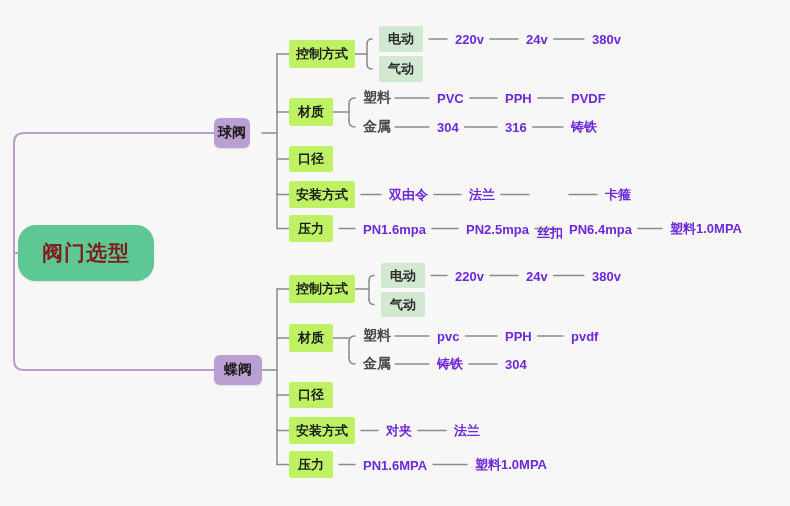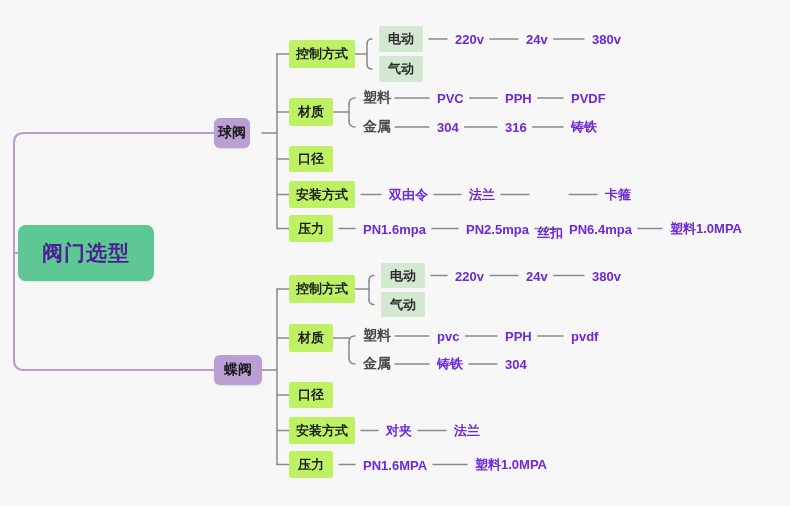--- a/index.html
+++ b/index.html
@@ -29,22 +29,22 @@
   .node {
     position: absolute;
     box-sizing: border-box;
     display: flex;
     align-items: center;
     justify-content: center;
     white-space: nowrap;
   }
   .root-node {
     background: #5ec894;
-    border-radius: 8px;
-    color: #4c1d95;
+    border-radius: 18px;
+    color: #7f1d1d;
     font-size: 21px;
     font-weight: bold;
     letter-spacing: 1px;
     padding: 0 14px;
     box-shadow: 0 1px 2px rgba(0,0,0,0.10);
   }
   .branch-node {
     background: #bb9fd2;
     border-radius: 6px;
     color: #1a1a1a;

